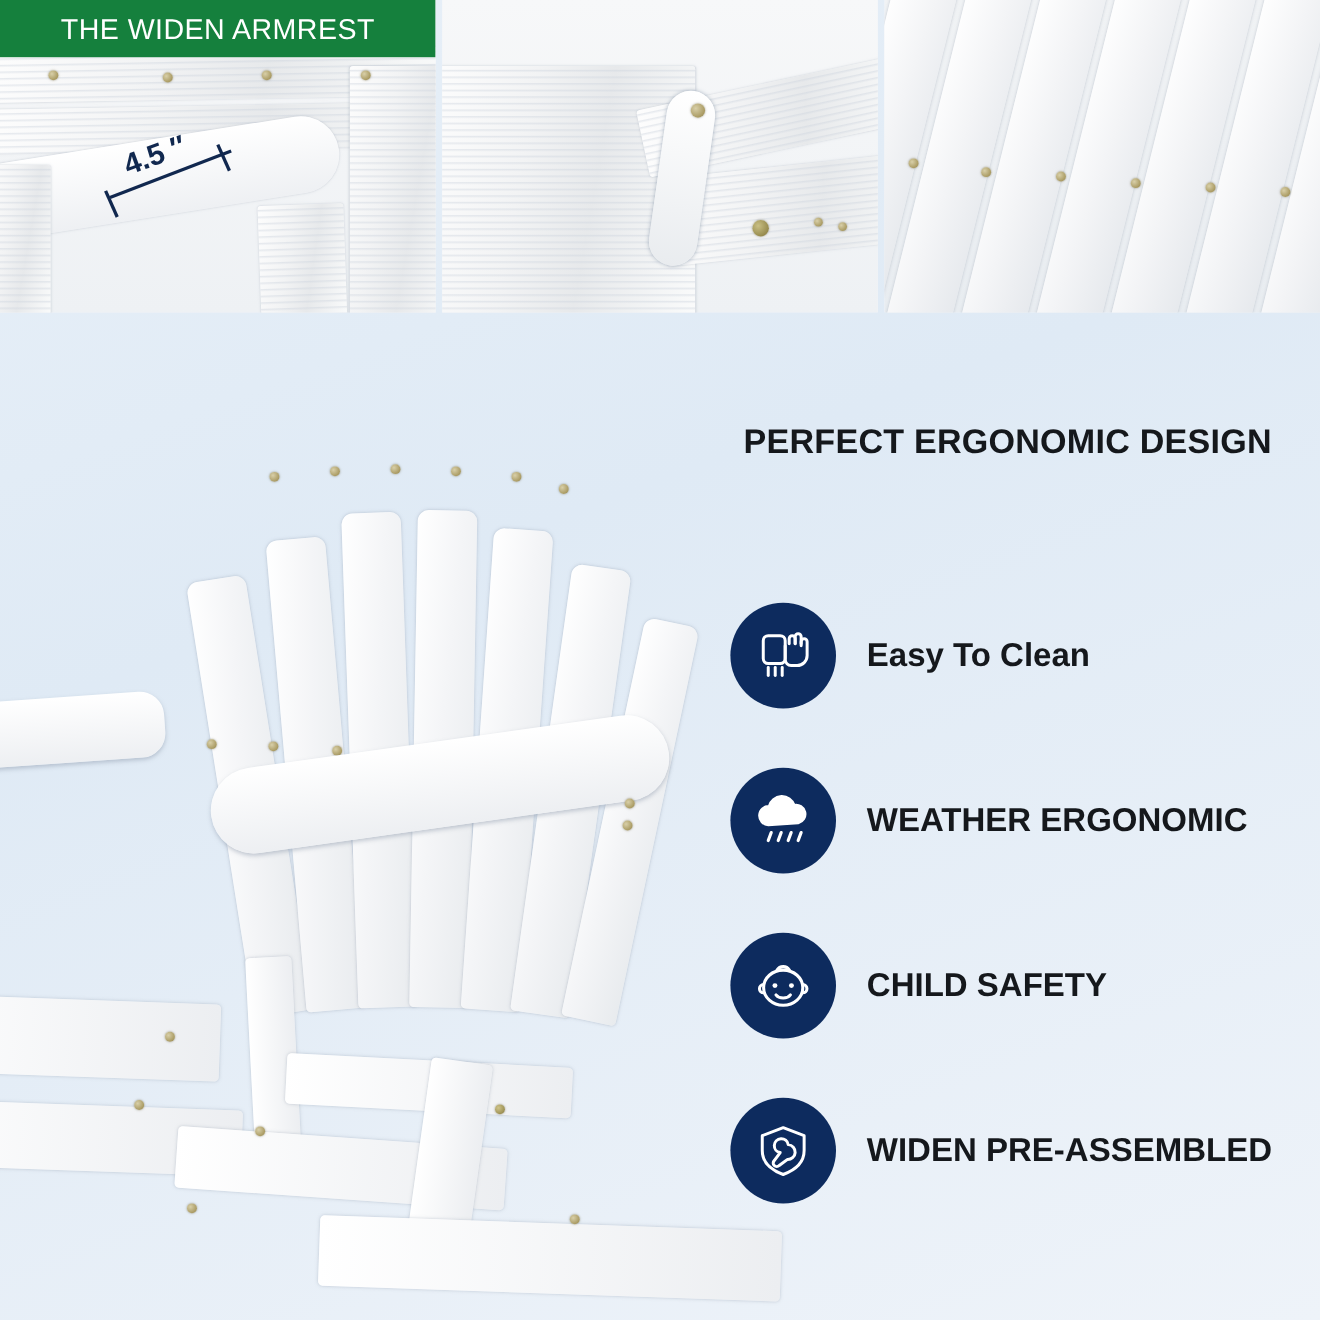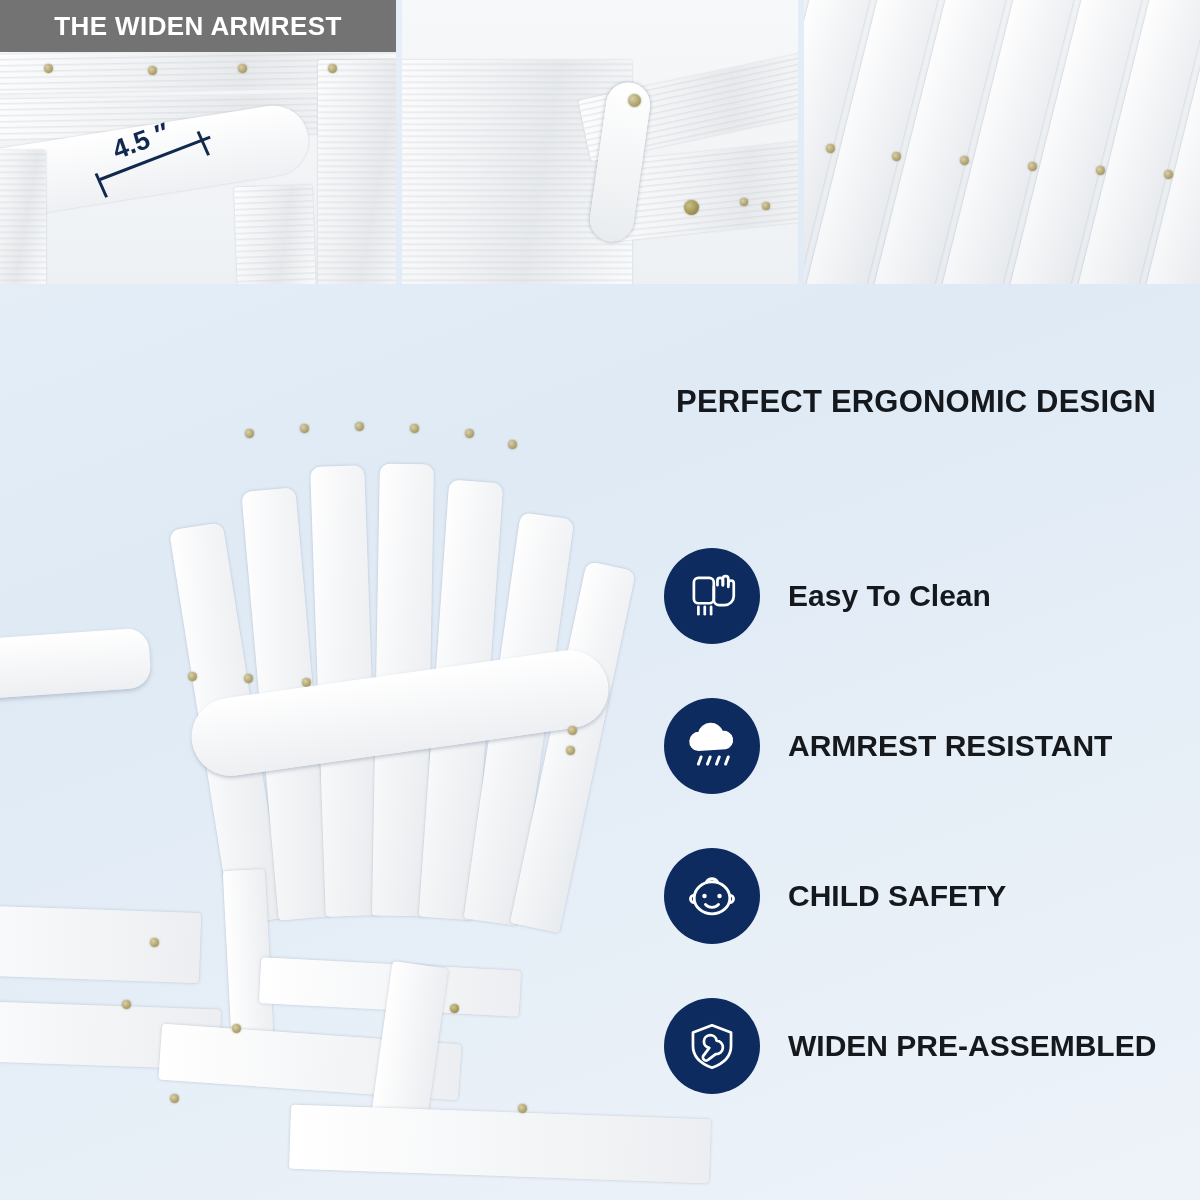--- a/index.html
+++ b/index.html
@@ -30,27 +30,27 @@
   .panel {
     position: relative;
     flex: 1 1 0;
     overflow: hidden;
     background: #f4f6f8;
   }
   .panel-banner {
     position: absolute;
     top: 0; left: 0; right: 0;
     height: 52px;
-    background: #737373;
+    background: #15803d;
     color: #ffffff;
     display: flex;
     align-items: center;
     justify-content: center;
     font-size: 26px;
-    font-weight: bold;
+    font-weight: normal;
     letter-spacing: 0.4px;
     z-index: 6;
   }
   .panel-banner.pb1 { border-bottom-right-radius: 0; }
   .panel-photo {
     position: absolute;
     inset: 0;
     overflow: hidden;
   }
 
@@ -320,21 +320,21 @@
       <div class="feature">
         <div class="feature-icon">
           <svg width="58" height="58" viewBox="0 0 64 64" fill="none" stroke="#ffffff" stroke-width="3.2" stroke-linecap="round" stroke-linejoin="round">
             <path d="M17 36 a9 9 0 0 1 1 -18 a13 13 0 0 1 25 -1 a8.5 8.5 0 0 1 4 17 z" fill="#ffffff" stroke="#ffffff"></path>
             <line x1="20" y1="44" x2="17" y2="52"></line>
             <line x1="30" y1="44" x2="27" y2="52"></line>
             <line x1="40" y1="44" x2="37" y2="52"></line>
             <line x1="50" y1="44" x2="47" y2="52"></line>
           </svg>
         </div>
-        <div class="feature-label">ARMREST RESISTANT</div>
+        <div class="feature-label">WEATHER ERGONOMIC</div>
       </div>
 
       <div class="feature">
         <div class="feature-icon">
           <svg width="60" height="60" viewBox="0 0 64 64" fill="none" stroke="#ffffff" stroke-width="3" stroke-linecap="round" stroke-linejoin="round">
             <path d="M13 34 a19 17 0 0 0 38 0 a19 17 0 0 0 -38 0"></path>
             <path d="M26 17 a7 7 0 0 1 12 0"></path>
             <circle cx="24" cy="32" r="2.4" fill="#ffffff" stroke="none"></circle>
             <circle cx="40" cy="32" r="2.4" fill="#ffffff" stroke="none"></circle>
             <path d="M25 41 a8 6 0 0 0 14 0"></path>

